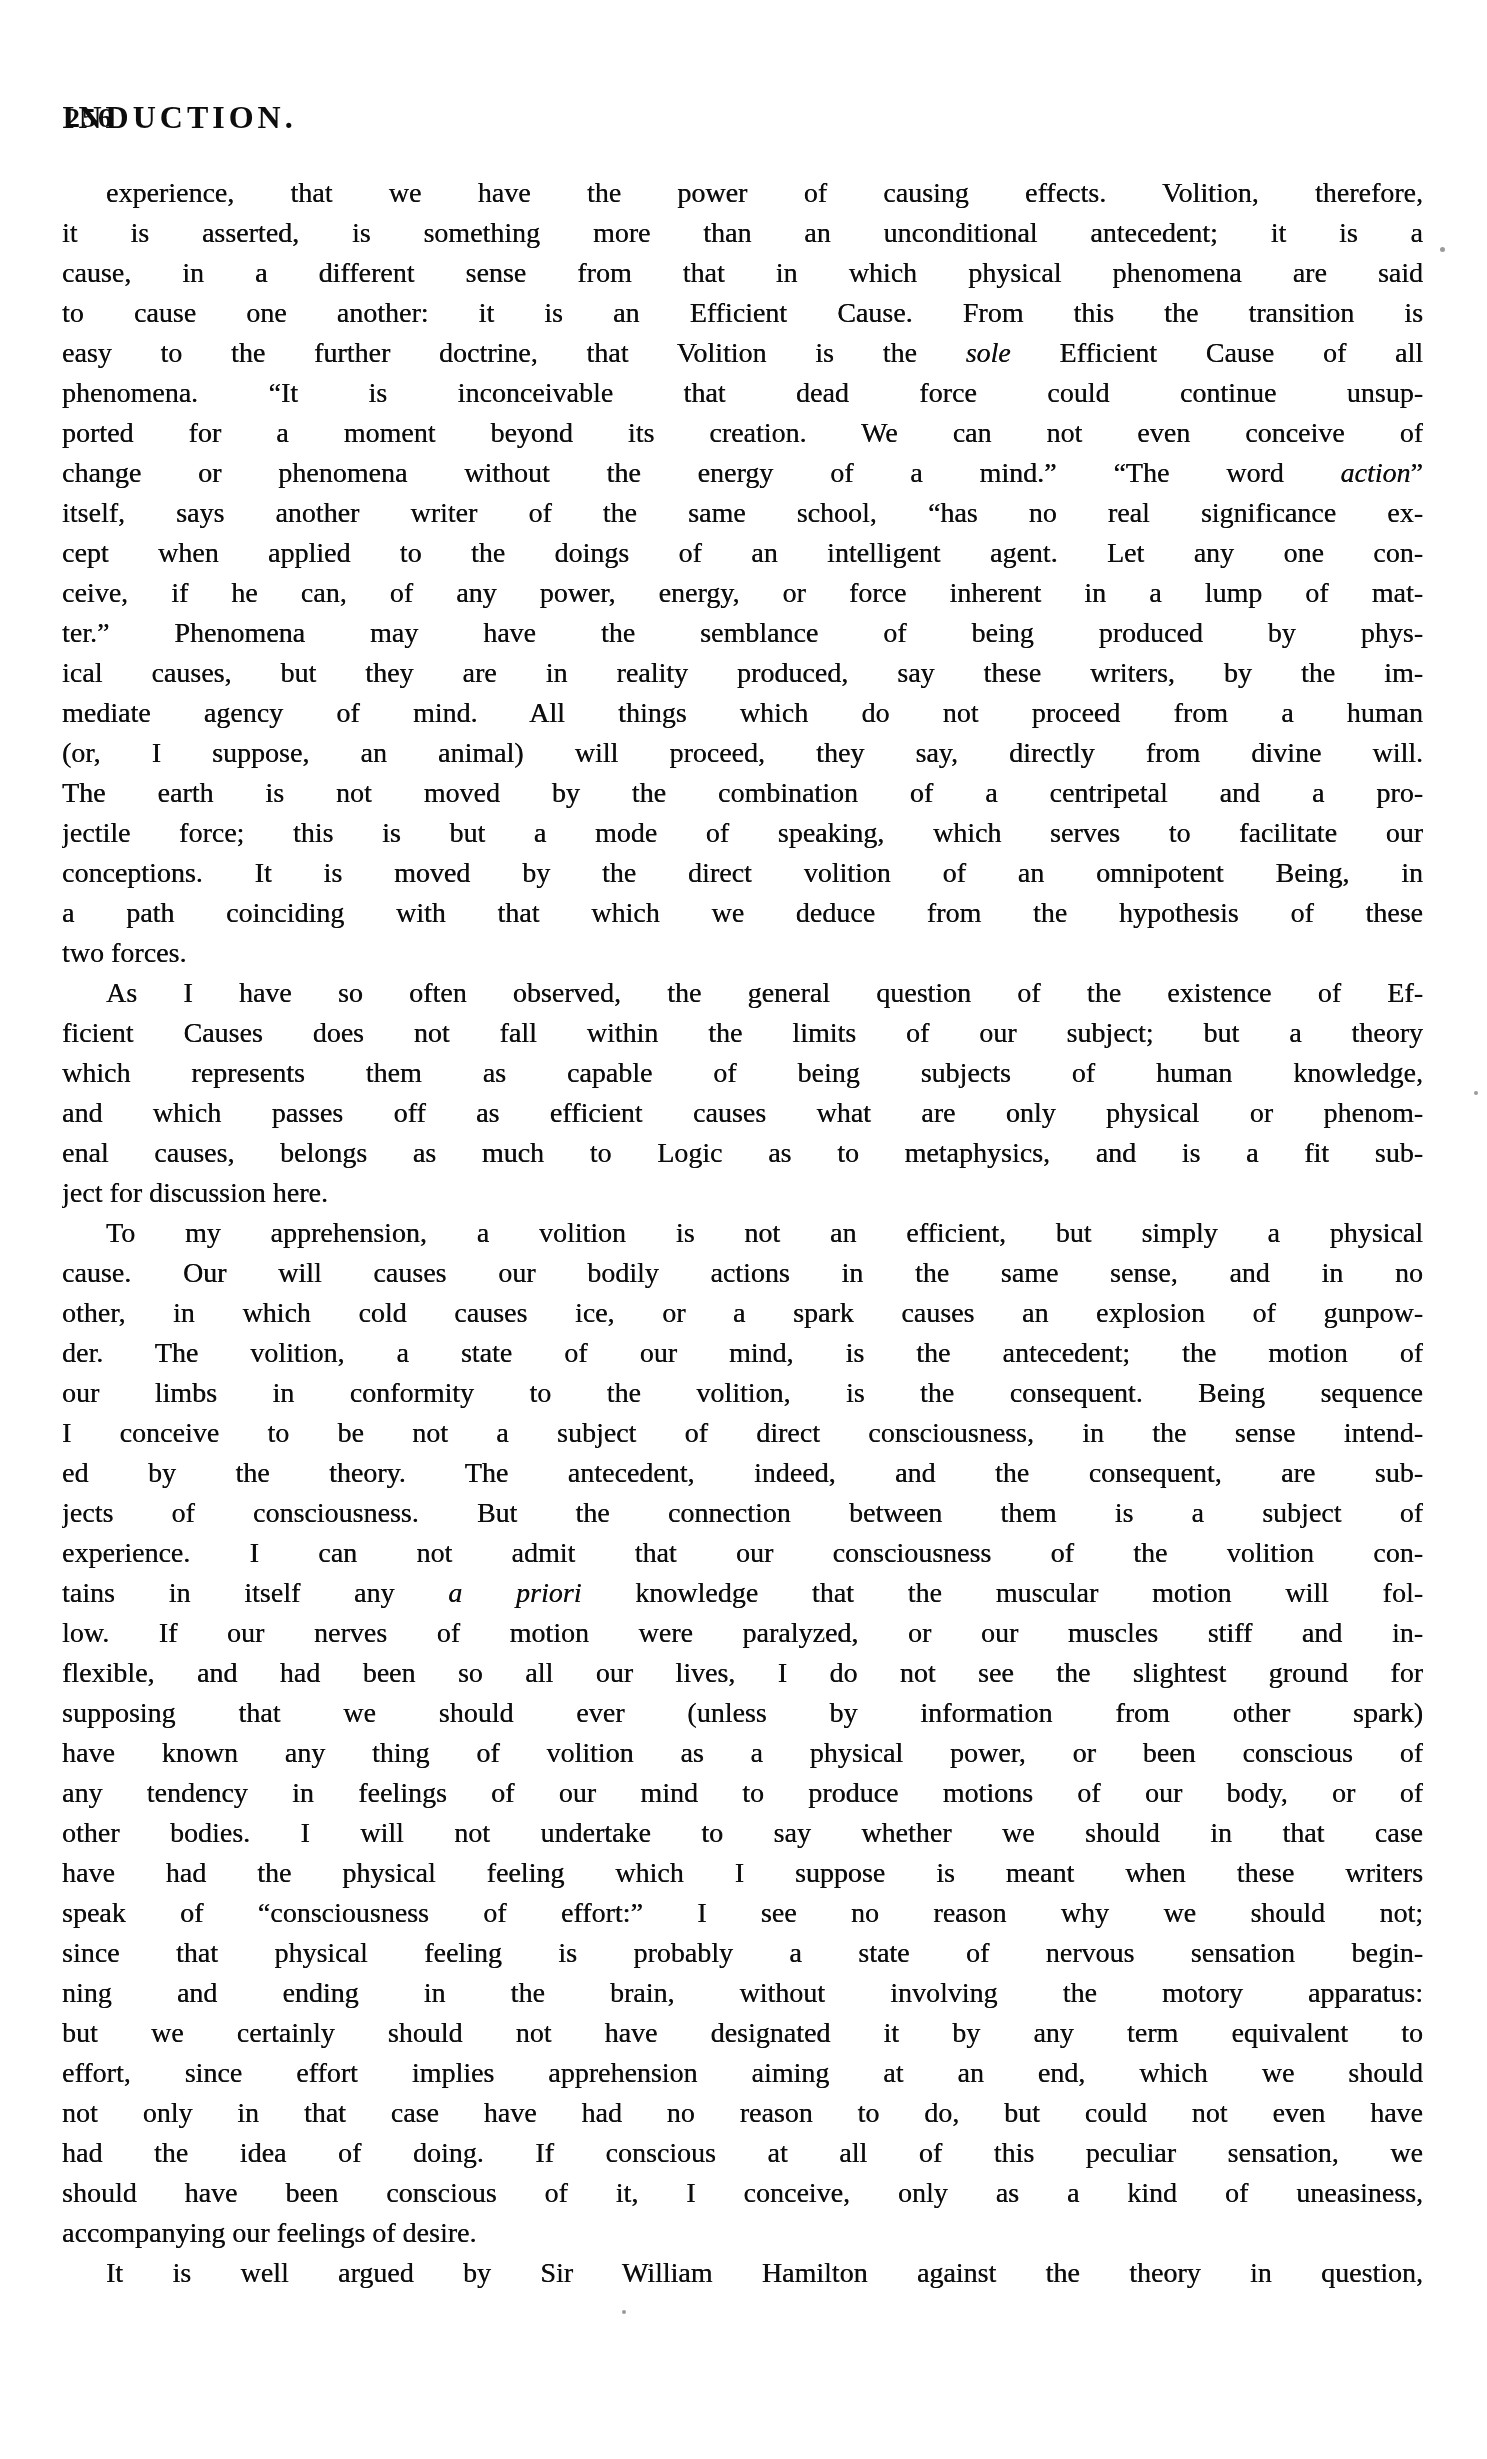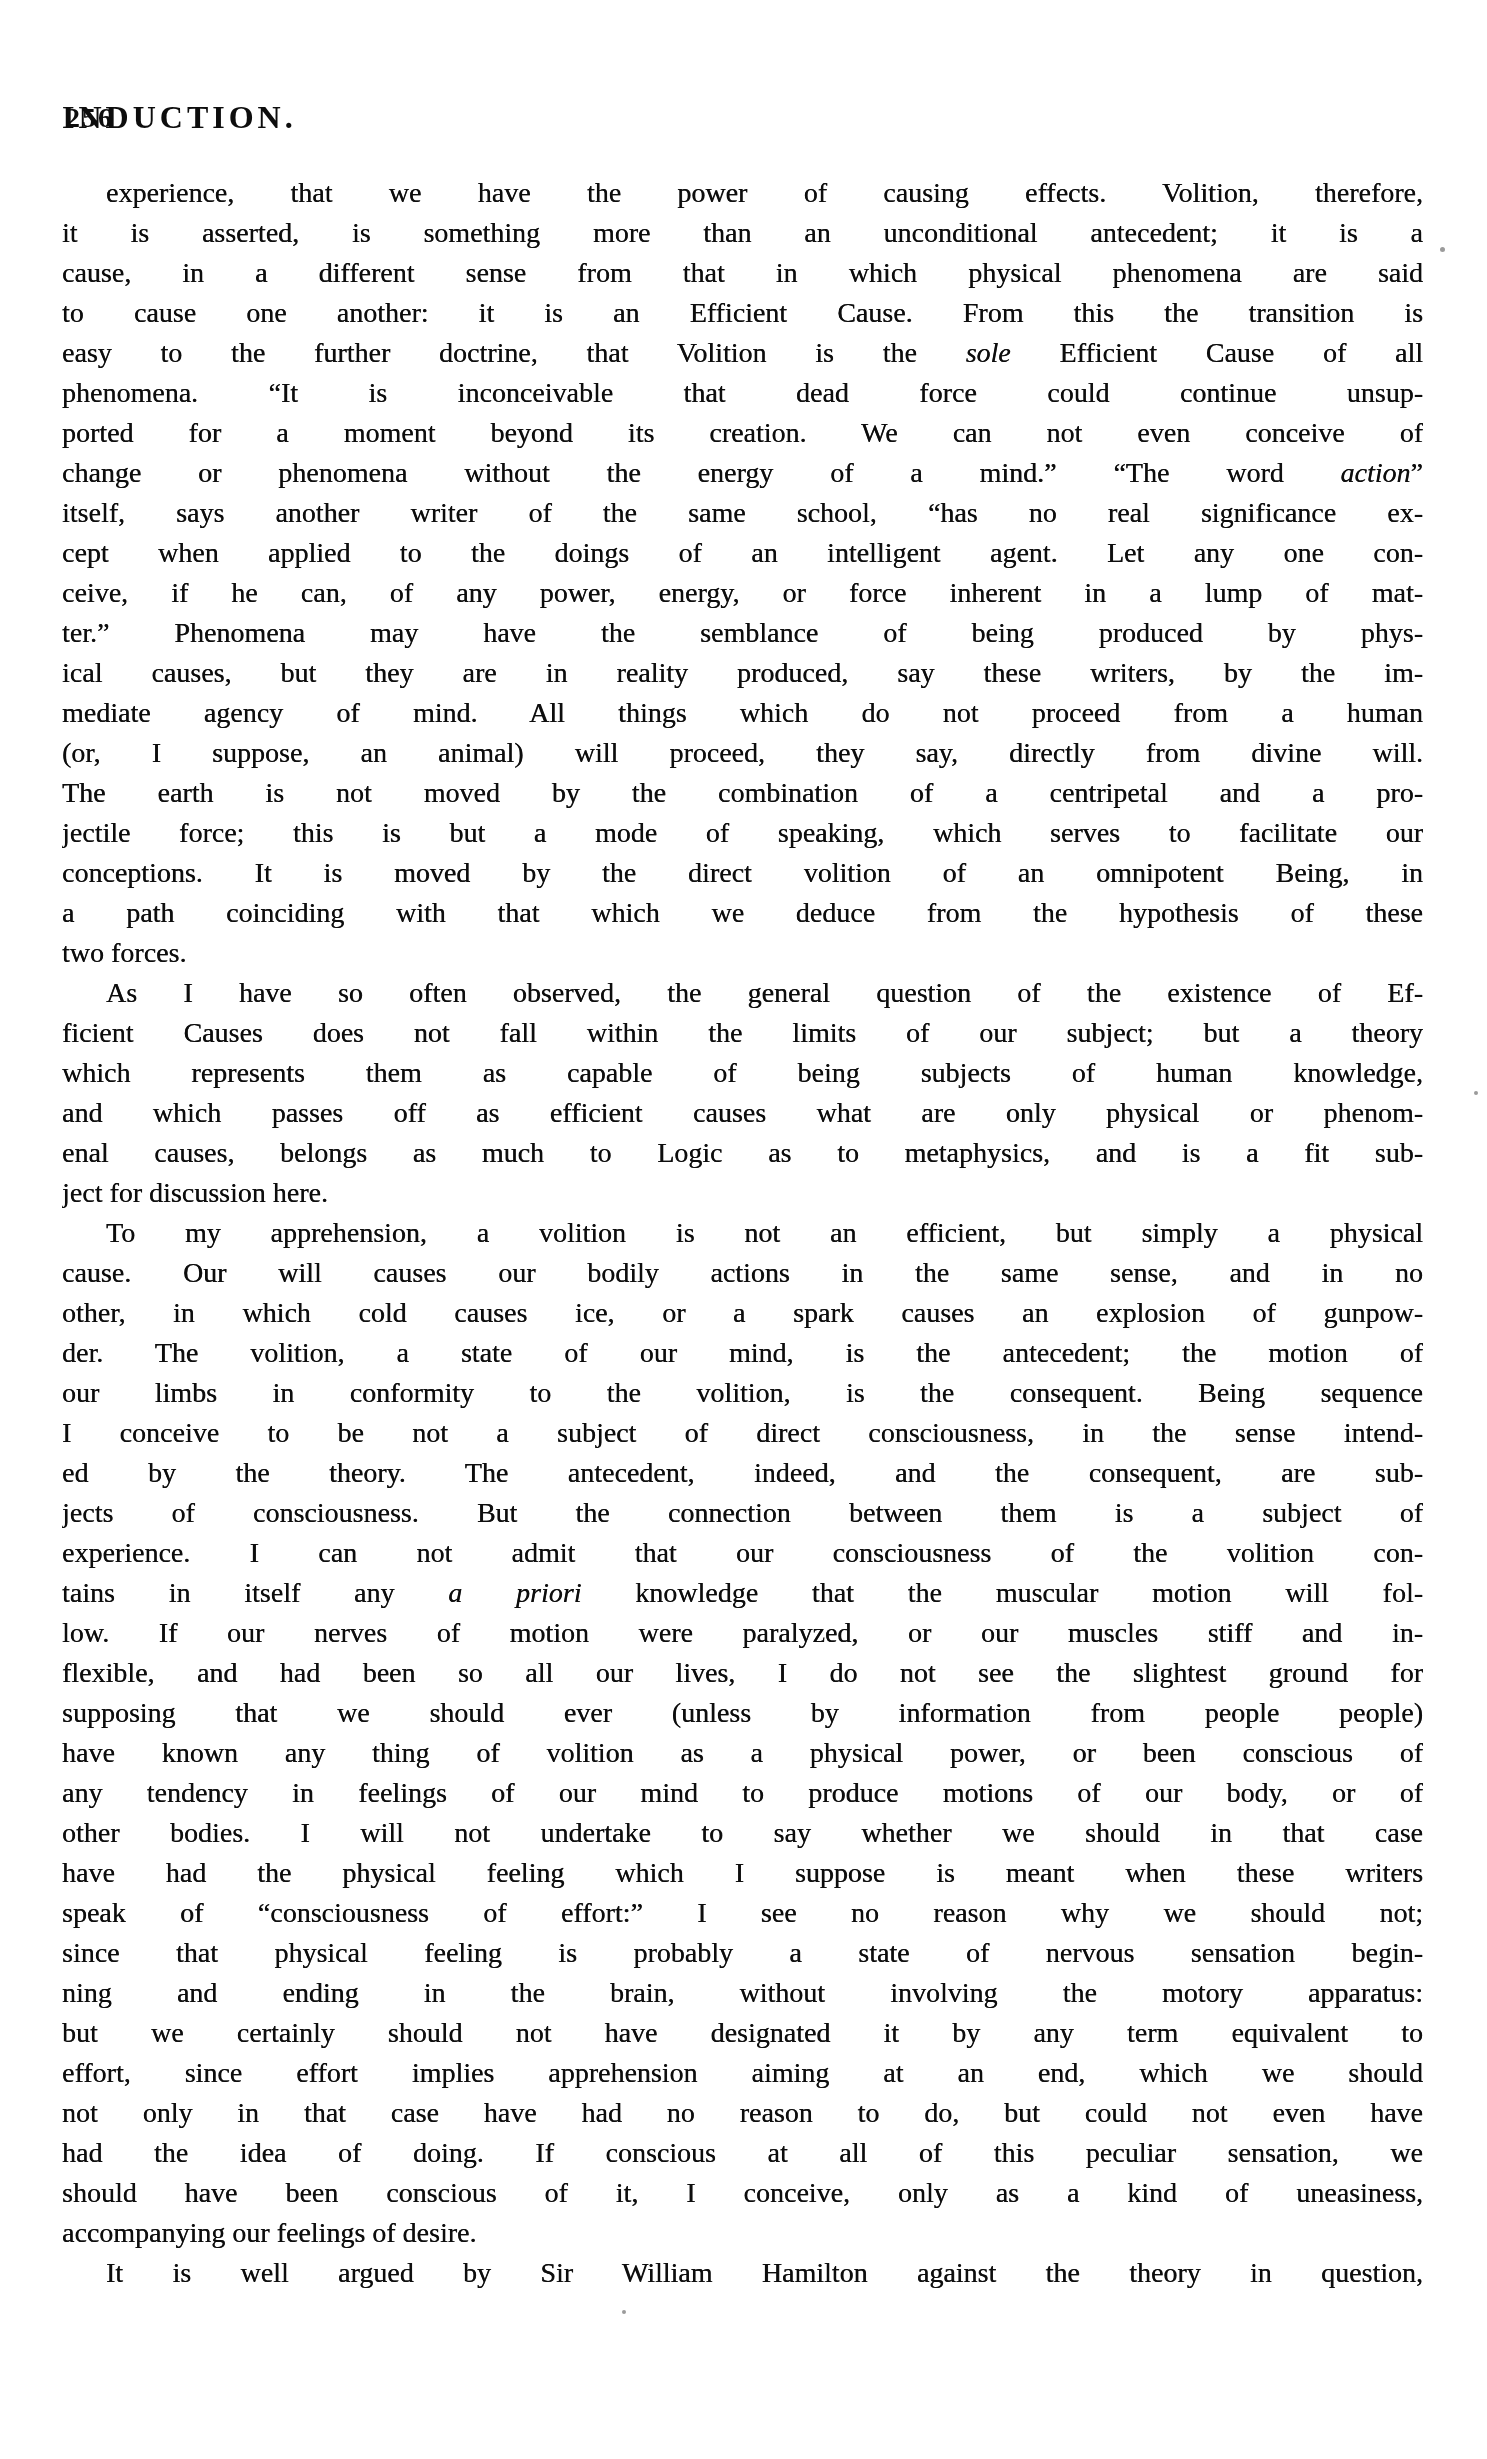--- a/index.html
+++ b/index.html
@@ -86,21 +86,21 @@
         <div class="line"><span>other, in which cold causes ice, or a spark causes an explosion of gunpow-</span></div>
         <div class="line"><span>der.  The volition, a state of our mind, is the antecedent; the motion of</span></div>
         <div class="line"><span>our limbs in conformity to the volition, is the consequent.  Being sequence</span></div>
         <div class="line"><span>I conceive to be not a subject of direct consciousness, in the sense intend-</span></div>
         <div class="line"><span>ed by the theory.  The antecedent, indeed, and the consequent, are sub-</span></div>
         <div class="line"><span>jects of consciousness.  But the connection between them is a subject of</span></div>
         <div class="line"><span>experience.  I can not admit that our consciousness of the volition con-</span></div>
         <div class="line"><span>tains in itself any </span><span class="it">a priori</span><span> knowledge that the muscular motion will fol-</span></div>
         <div class="line"><span>low.  If our nerves of motion were paralyzed, or our muscles stiff and in-</span></div>
         <div class="line"><span>flexible, and had been so all our lives, I do not see the slightest ground for</span></div>
-        <div class="line"><span>supposing that we should ever (unless by information from people people)</span></div>
+        <div class="line"><span>supposing that we should ever (unless by information from other spark)</span></div>
         <div class="line"><span>have known any thing of volition as a physical power, or been conscious of</span></div>
         <div class="line"><span>any tendency in feelings of our mind to produce motions of our body, or of</span></div>
         <div class="line"><span>other bodies.  I will not undertake to say whether we should in that case</span></div>
         <div class="line"><span>have had the physical feeling which I suppose is meant when these writers</span></div>
         <div class="line"><span>speak of “consciousness of effort:” I see no reason why we should not;</span></div>
         <div class="line"><span>since that physical feeling is probably a state of nervous sensation begin-</span></div>
         <div class="line"><span>ning and ending in the brain, without involving the motory apparatus:</span></div>
         <div class="line"><span>but we certainly should not have designated it by any term equivalent to</span></div>
         <div class="line"><span>effort, since effort implies apprehension aiming at an end, which we should</span></div>
         <div class="line"><span>not only in that case have had no reason to do, but could not even have</span></div>

